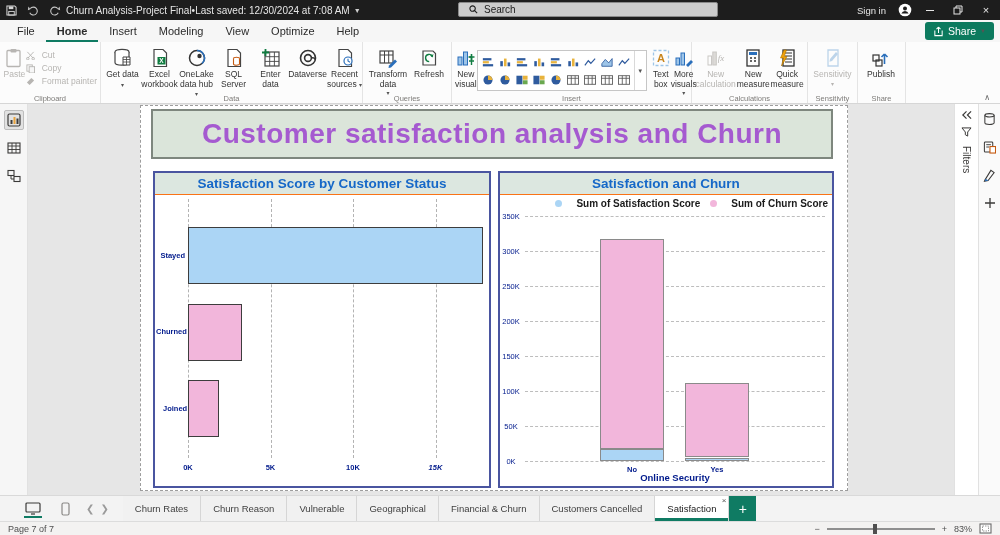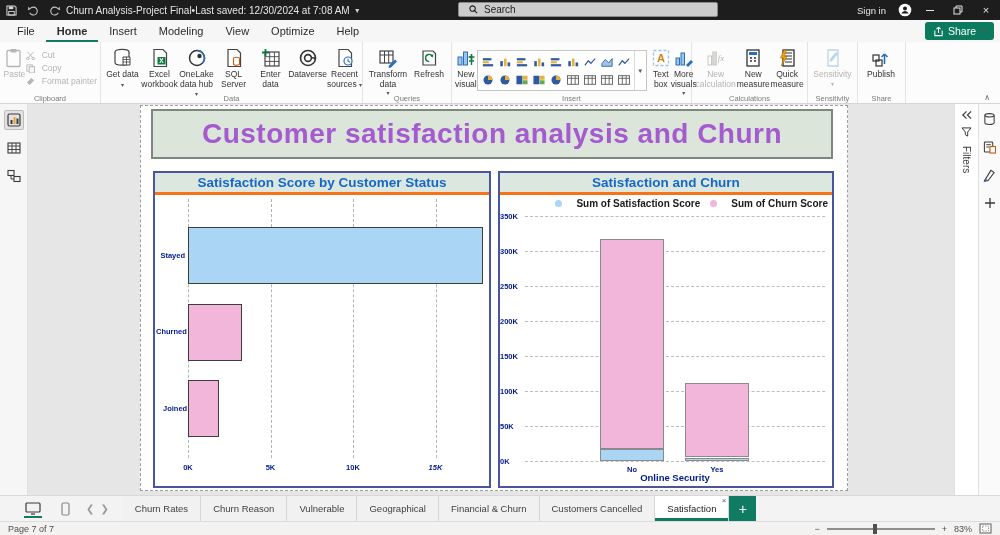--- a/index.html
+++ b/index.html
@@ -49,30 +49,30 @@
   .leftrail{width:28px;background:#f6f6f6;border-right:1px solid #e1e1e1;display:flex;flex-direction:column;align-items:center;padding-top:6px;gap:8px}
   .railbtn{width:20px;height:20px;display:flex;align-items:center;justify-content:center;border-radius:2px;cursor:pointer}
   .railbtn.active{background:#e2e2e2;border:1px solid #bdbdbd}
   .canvas{flex:1 1 auto;background:#e6e6e6;position:relative;overflow:hidden}
   .page{position:absolute;left:112px;top:1px;width:708px;height:386px;background:#fff;border:1px dashed #9d9d9d}
   .titlebox{position:absolute;left:10px;top:3px;width:682px;height:50px;background:#dbe5da;border:2px solid #7e877e;display:flex;align-items:center;justify-content:center}
   .titlebox span{font-size:28px;font-weight:700;color:#a55ad0;letter-spacing:.5px}
   .visual{position:absolute;top:65px;height:317px;background:#fff;border:2px solid #4a55a0}
   .visual.left{left:12px;width:338px}
   .visual.right{left:357px;width:336px}
-  .vheader{height:22px;background:#dce7e0;border-bottom:3px solid #f97316;display:flex;align-items:center;justify-content:center}
+  .vheader{height:22px;background:#dce7e0;border-bottom:1px solid #f97316;display:flex;align-items:center;justify-content:center}
   .vheader span{font-size:13.5px;font-weight:700;color:#1668c8}
   .plot{position:relative;width:100%;height:291px;overflow:hidden}
   .vgrid{position:absolute;width:0;border-left:1px dashed #b3b3b3}
   .hgrid{position:absolute;height:0;border-top:1px dashed #bdbdbd}
   .hbar{position:absolute;border:1px solid #3d3d3d}
   .seg{position:absolute;border:1px solid #8a8a8a}
   .axlab{position:absolute;font-size:7.5px;font-weight:700;color:#001a8c;text-align:center}
   .catlab{position:absolute;font-size:7.5px;font-weight:700;color:#001a8c;text-align:right}
-  .ylab{position:absolute;font-size:7.5px;font-weight:700;color:#001a8c;text-align:left}
+  .ylab{position:absolute;font-size:7.5px;font-weight:400;color:#001a8c;text-align:center}
   .legend{position:absolute;top:3px;right:4px;display:flex;gap:10px;align-items:center;font-size:10px;font-weight:700;color:#1b1b1b}
   .litem{display:flex;align-items:center;gap:14px}
   .ldot{width:7px;height:7px;border-radius:50%}
   .xaxistitle{position:absolute;left:25px;width:300px;top:277px;text-align:center;font-size:9.5px;font-weight:700;color:#001a8c}
 
   .filtersrail{width:24px;background:#fff;border-left:1px solid #e1e1e1;display:flex;flex-direction:column;align-items:center;padding-top:6px;gap:7px}
   .filters-vert{writing-mode:vertical-rl;font-size:10px;color:#3b3a39;margin-top:2px}
   .panesrail{width:22px;background:#fafafa;border-left:1px solid #e1e1e1;display:flex;flex-direction:column;align-items:center;padding-top:6px;gap:10px}
   .panesrail .railbtn{width:18px;height:18px}
 

